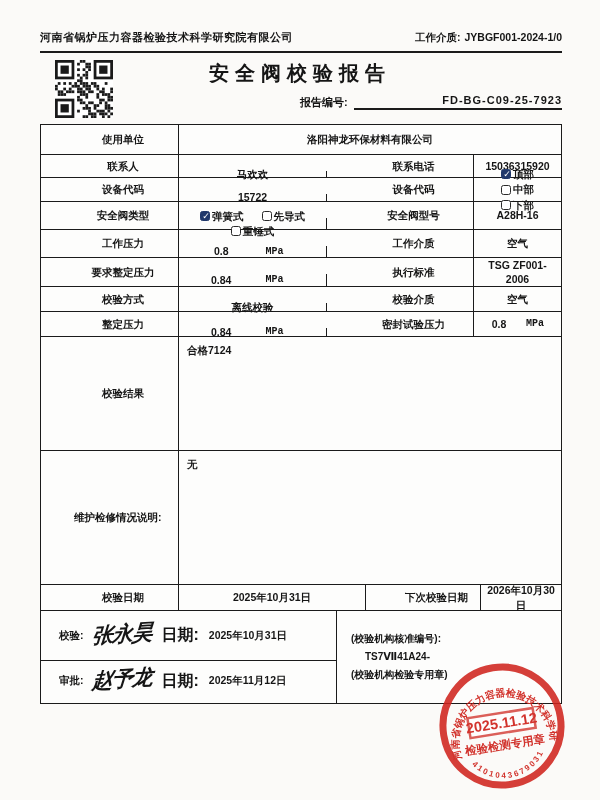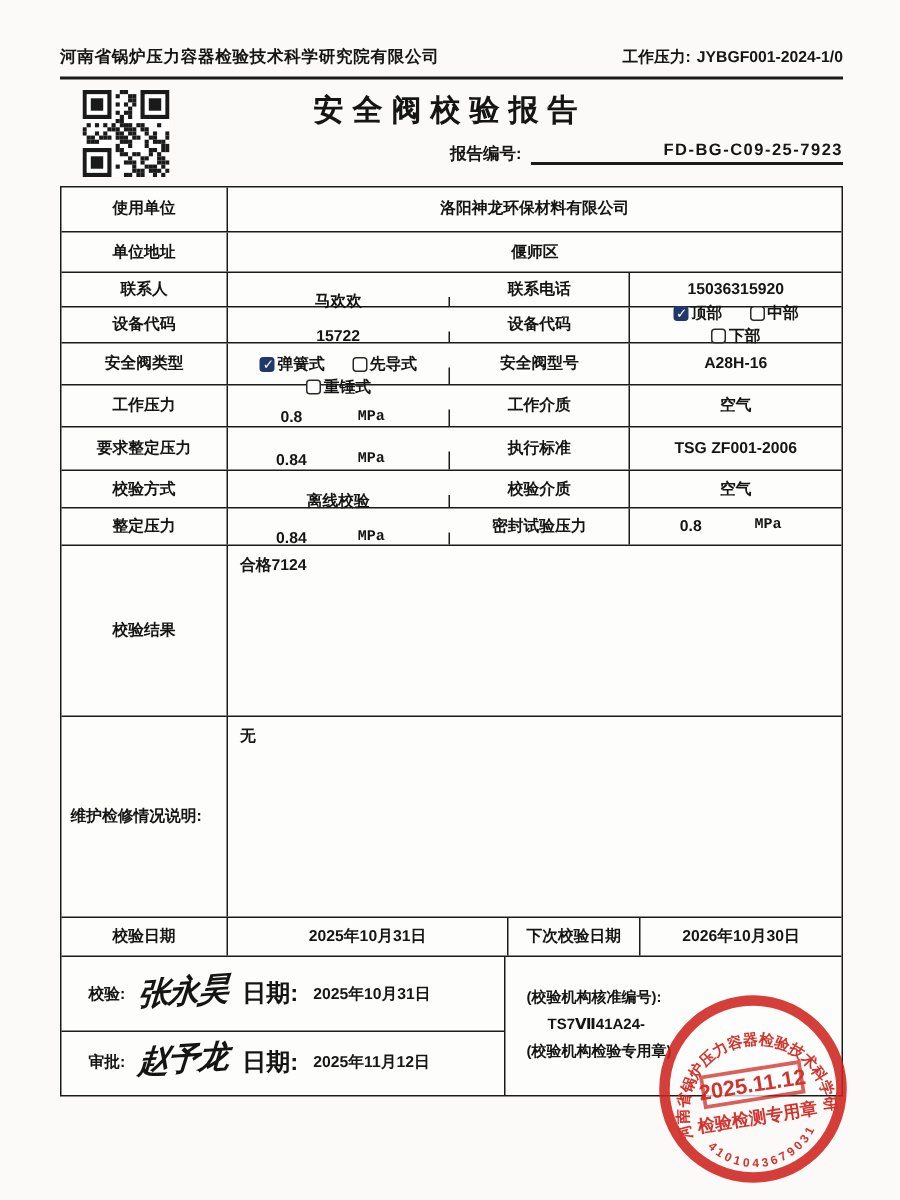--- a/index.html
+++ b/index.html
@@ -29,21 +29,21 @@
 
   
   .tbl { position:absolute; left:40px; top:124px; width:522px;
          border:1.8px solid #1b1b1b; background:#fdfdfc; display:flex; flex-direction:column; }
   .row { display:flex; border-bottom:1.6px solid #1b1b1b; }
   .row:last-child { border-bottom:none; }
   .cell { border-right:1.6px solid #1b1b1b; display:flex; align-items:center;
           justify-content:center; font-size:10.5px; font-weight:600;
           padding:2px 4px; text-align:center; line-height:1.35; }
   .cell:last-child { border-right:none; }
-  .lab { font-weight:bold; }
+  .lab { font-weight:bold;margin-left:27px; }
   .c1 { width:111px; } .c2 { width:148px;margin-top:16px; } .c3 { width:120px; } .c4 { flex:1; }
   .d2 { width:187px; } .d3 { width:88px; }
   .topleft { align-items:flex-start; justify-content:flex-start; text-align:left; padding:6px 8px; }
 
   
   .pv { display:flex; width:100%; align-items:center; }
   .pv .v { flex:1.15; text-align:center; }
   .pv .u { flex:.85; text-align:left; padding-left:6px; font-family:"Liberation Mono","DejaVu Sans Mono",monospace; font-size:10px; font-weight:bold; }
 
   
@@ -76,21 +76,21 @@
            opacity:.92; pointer-events:none; }
 </style>
 </head>
 <body>
 
 <div class="page">
 
   <div class="tophdr">
     <div class="co">河南省锅炉压力容器检验技术科学研究院有限公司</div>
     <div class="fileno">
-      <span class="lbl">工作压力:</span><span>JYBGF001-2024-1/0</span>
+      <span class="lbl">工作介质:</span><span>JYBGF001-2024-1/0</span>
     </div>
   </div>
 
   <svg class="qr" id="qrsvg" viewBox="0 0 21 21">
       <rect width="21" height="21" fill="#fff"></rect>
       <rect x="9" y="0" width="1" height="1" fill="#1a1a1a"></rect>
       <rect x="10" y="0" width="1" height="1" fill="#1a1a1a"></rect>
       <rect x="8" y="1" width="1" height="1" fill="#1a1a1a"></rect>
       <rect x="11" y="1" width="1" height="1" fill="#1a1a1a"></rect>
       <rect x="12" y="1" width="1" height="1" fill="#1a1a1a"></rect>
@@ -223,24 +223,20 @@
     <span class="val">FD-BG-C09-25-7923</span>
   </div>
 
   <div class="tbl">
 
     <div class="row" style="height:30px">
       <div class="cell c1 lab">使用单位</div>
       <div class="cell c4">洛阳神龙环保材料有限公司</div>
     </div>
 
-    <div class="row" style="height:27px">
-      <div class="cell c1 lab">单位地址</div>
-      <div class="cell c4">偃师区</div>
-    </div>
 
     <div class="row" style="height:23px">
       <div class="cell c1 lab">联系人</div>
       <div class="cell c2">马欢欢</div>
       <div class="cell c3 lab">联系电话</div>
       <div class="cell c4">15036315920</div>
     </div>
 
     <div class="row" style="height:24px">
       <div class="cell c1 lab">设备代码</div>

